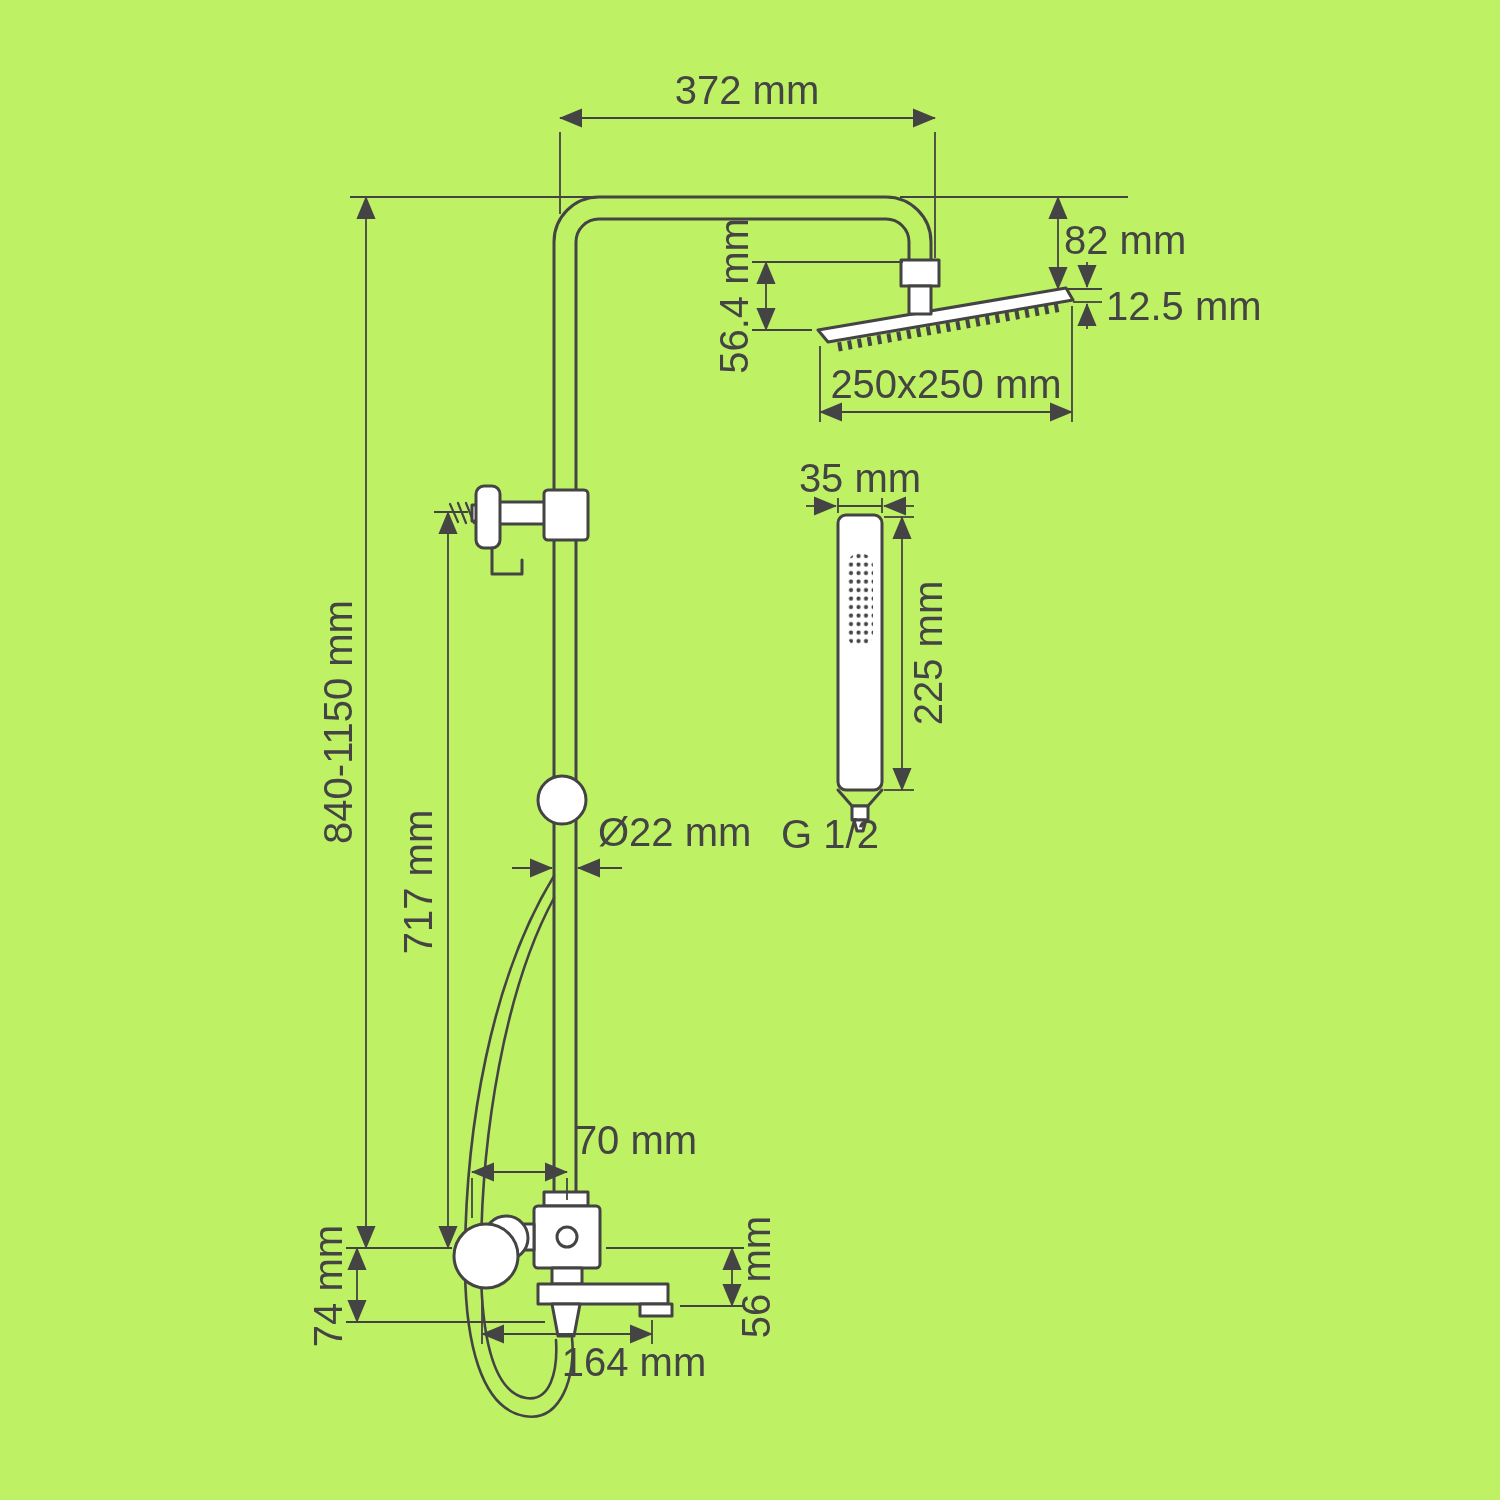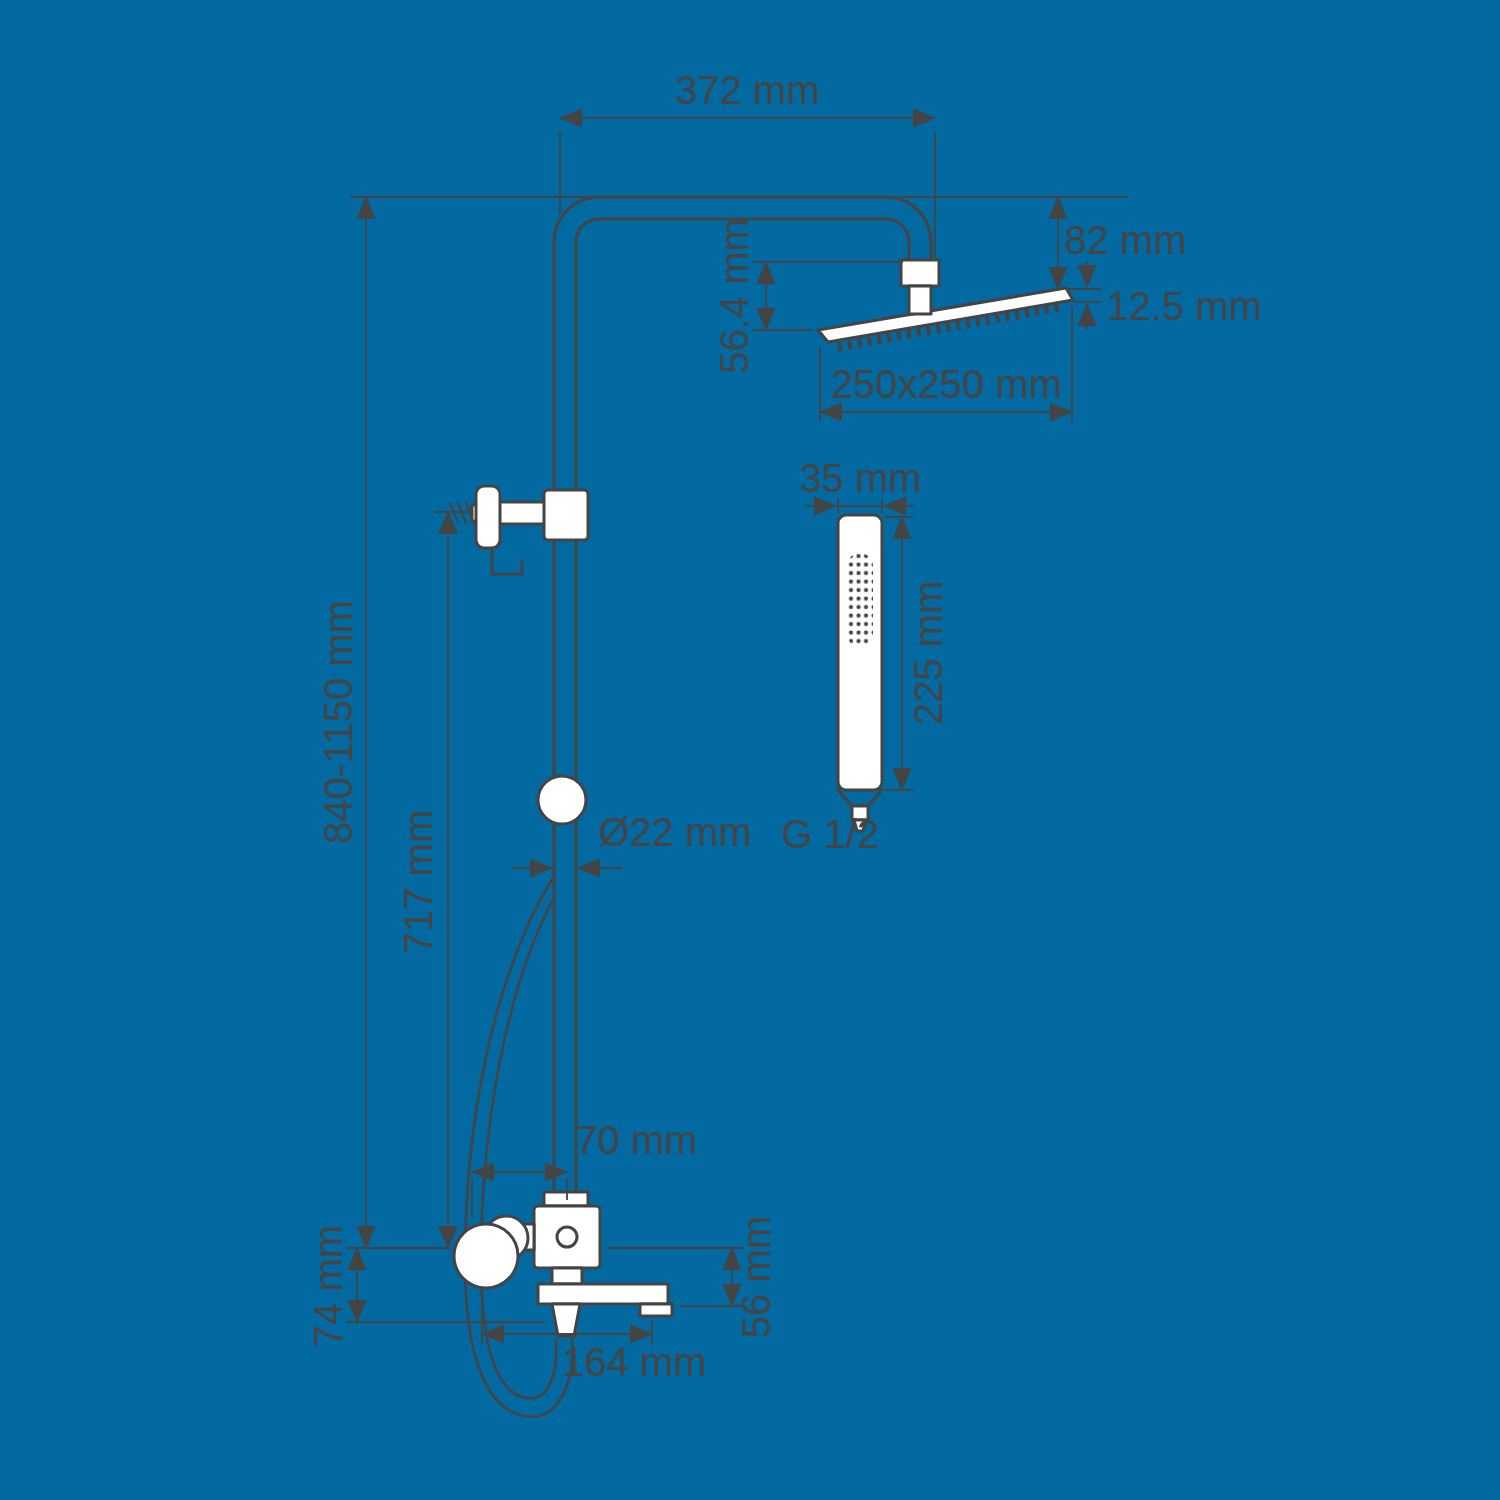--- a/index.html
+++ b/index.html
@@ -1,16 +1,16 @@
 <!DOCTYPE html>
 <html><head>
 <meta charset="utf-8">
 <style>
   html, body { margin: 0; padding: 0; background: #ffffff; }
-  .canvas { position: relative; width: 1500px; height: 1500px; background: #0369a1; }
+  .canvas { position: relative; width: 1500px; height: 1500px; background: #bef264; }
   svg { display: block; }
   text { font-family: "Liberation Sans", sans-serif; font-size: 40px; fill: #444444; }
   .ext  { stroke: #444444; stroke-width: 1.8; fill: none; }
   .dim  { stroke: #444444; stroke-width: 1.8; fill: none; }
   .draw { stroke: #444444; stroke-width: 3;   fill: none; stroke-linejoin: round; stroke-linecap: round; }
   .part { stroke: #444444; stroke-width: 3;   fill: #ffffff; stroke-linejoin: round; }
   .thin { stroke: #444444; stroke-width: 2.2; fill: none; stroke-linecap: round; }
   .serr { stroke: #444444; stroke-width: 9; fill: none; stroke-dasharray: 4 6; stroke-linecap: butt; }
   .hose { stroke: #444444; stroke-width: 2.6; fill: none; stroke-linecap: round; }
 </style>

